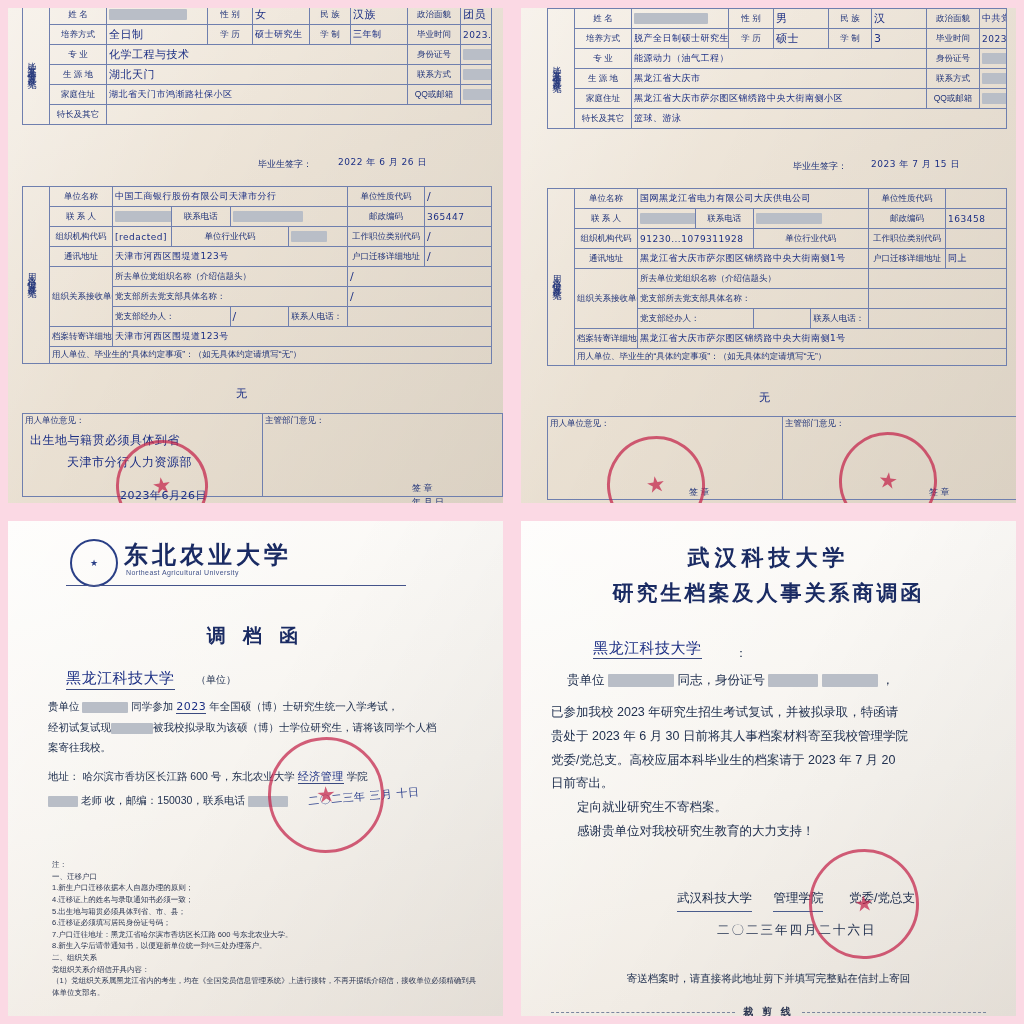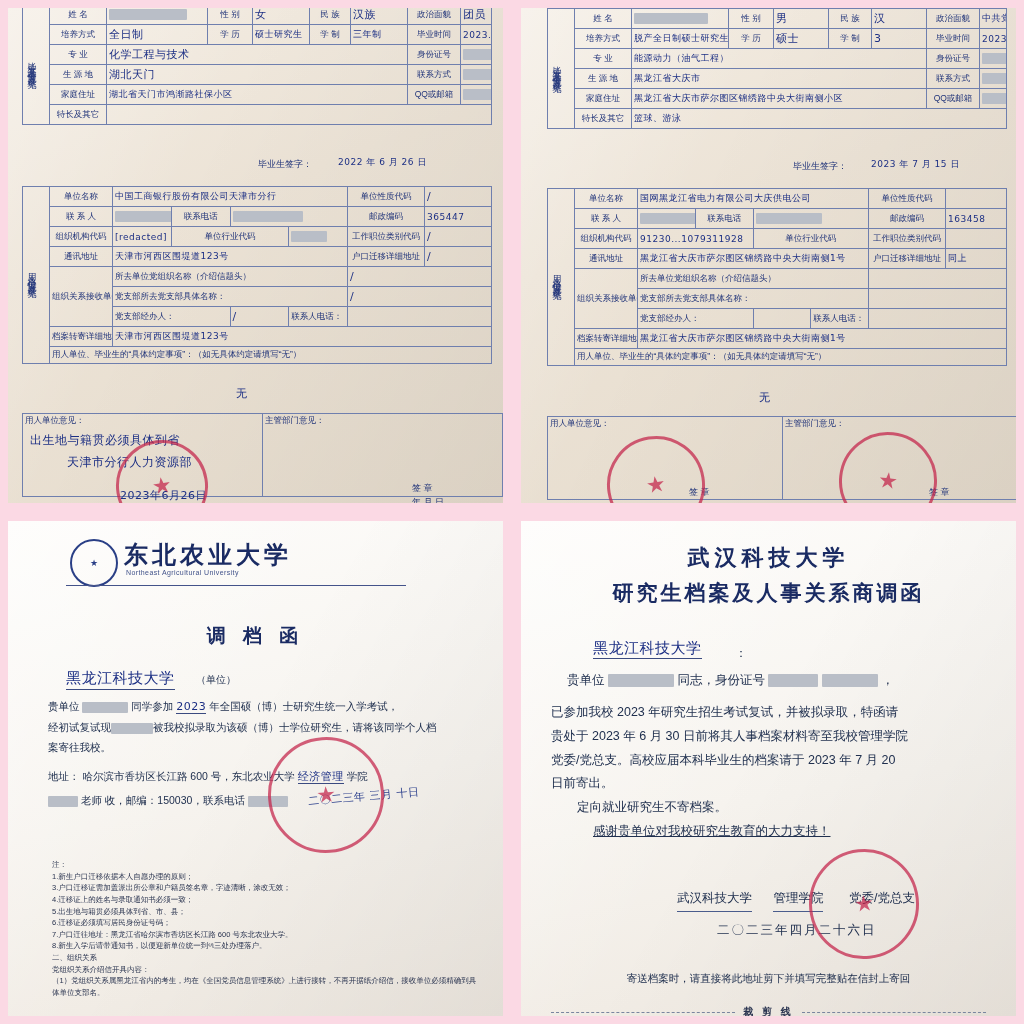--- a/index.html
+++ b/index.html
@@ -428,22 +428,22 @@
     </div>
 
     <div class="hand" style="position:absolute;left:300px;top:268px;font-size:11px;color:#2b3f8c;transform:rotate(-5deg);">二〇二三年 三月 十日</div>
 
     <div class="stamp" style="left:260px;top:216px;width:110px;height:110px;transform:rotate(-4deg);">
       <span class="star">★</span>
     </div>
 
     <div class="tiny" style="position:absolute;left:44px;top:338px;width:430px;">
       <div>注：</div>
+      <div>一、迁移户口</div>
       <div>1.新生户口迁移依据本人自愿办理的原则；</div>
-      <div>3.户口迁移证需加盖派出所公章和户籍员签名章，字迹清晰，涂改无效；</div>
       <div>4.迁移证上的姓名与录取通知书必须一致；</div>
       <div>5.出生地与籍贯必须具体到省、市、县；</div>
       <div>6.迁移证必须填写居民身份证号码；</div>
       <div>7.户口迁往地址：黑龙江省哈尔滨市香坊区长江路 600 号东北农业大学。</div>
       <div>8.新生入学后请带通知书，以便迎新单位统一到ળ三处办理落户。</div>
       <div>二、组织关系</div>
       <div>党组织关系介绍信开具内容：</div>
       <div>（1）党组织关系属黑龙江省内的考生，均在《全国党员信息管理系统》上进行接转，不再开据纸介绍信，接收单位必须精确到具体单位支部名。</div>
 
     </div>
@@ -466,21 +466,21 @@
       <span class="redact" style="width:56px;height:13px;"></span>
       <span>，</span>
     </div>
 
     <div class="ltr-body" style="position:absolute;left:30px;top:180px;width:450px;font-size:12.5px;">
       <div>已参加我校 2023 年研究生招生考试复试，并被拟录取，特函请</div>
       <div>贵处于 2023 年 6 月 30 日前将其人事档案材料寄至我校管理学院</div>
       <div>党委/党总支。高校应届本科毕业生的档案请于 2023 年 7 月 20</div>
       <div>日前寄出。</div>
       <div style="margin-left:26px;">定向就业研究生不寄档案。</div>
-      <div style="margin-left:42px;text-decoration:underline;">感谢贵单位对我校研究生教育的大力支持！</div>
+      <div style="margin-left:26px;">感谢贵单位对我校研究生教育的大力支持！</div>
     </div>
 
     <div class="ltr-body" style="position:absolute;left:156px;top:366px;font-size:12.5px;">
       <span class="u-line" style="min-width:0;">武汉科技大学</span>
       <span class="u-line" style="min-width:0;margin-left:18px;">管理学院</span>
       <span style="margin-left:22px;">党委/党总支</span>
     </div>
     <div class="ltr-body" style="position:absolute;left:196px;top:398px;font-size:12.5px;letter-spacing:2px;">二〇二三年四月二十六日</div>
 
     <div class="stamp" style="left:288px;top:328px;width:104px;height:104px;transform:rotate(-6deg);">

